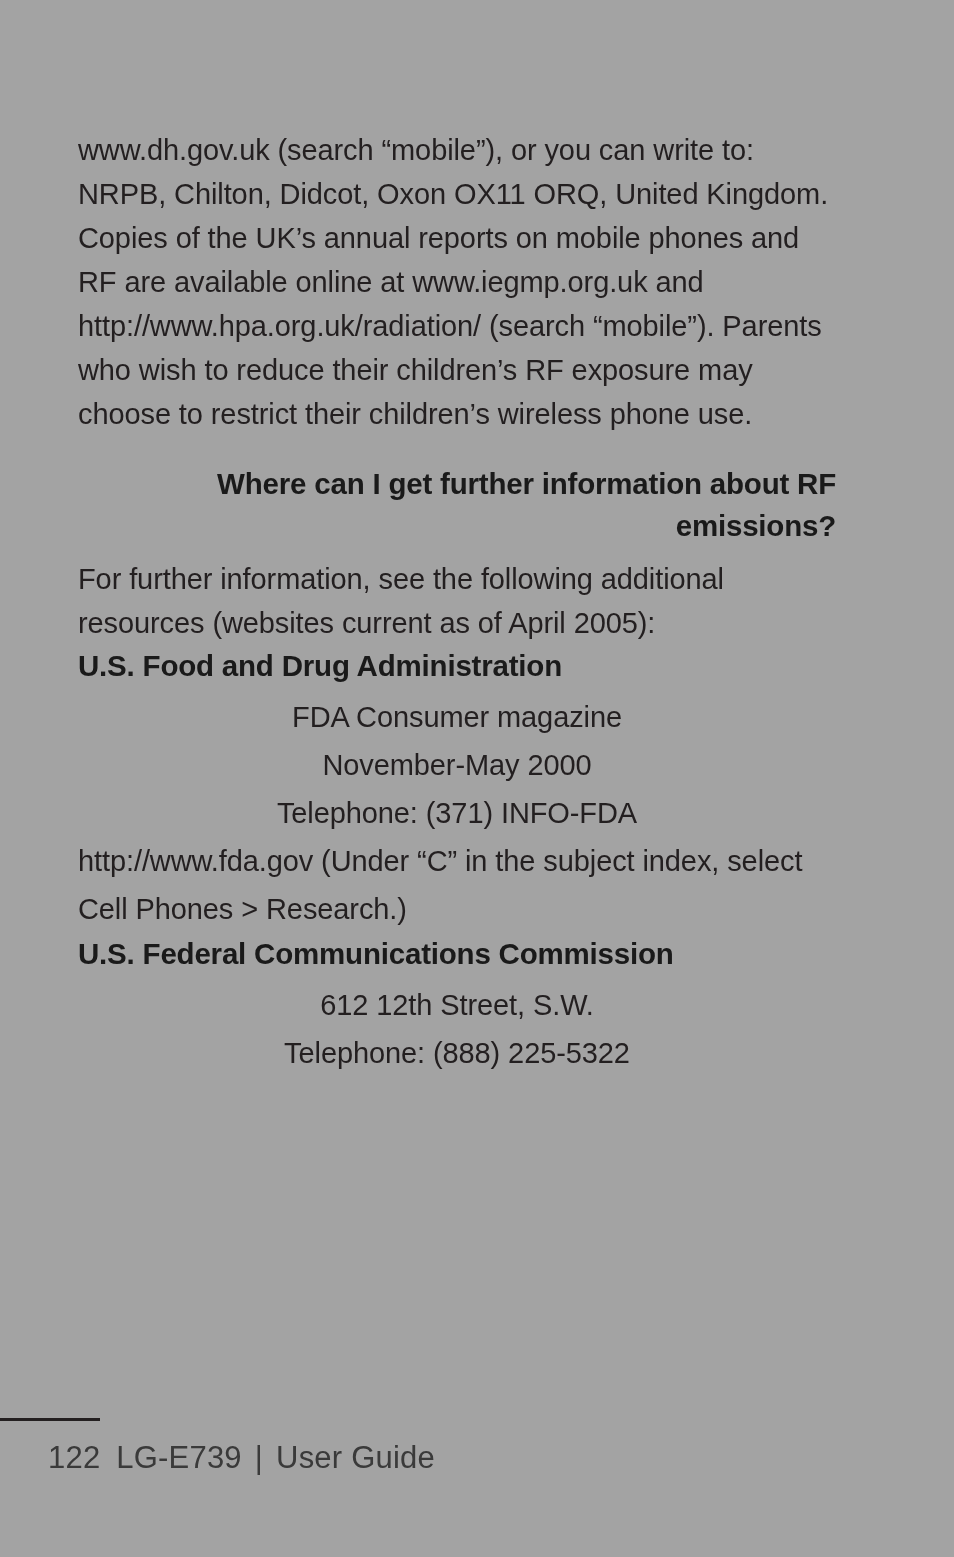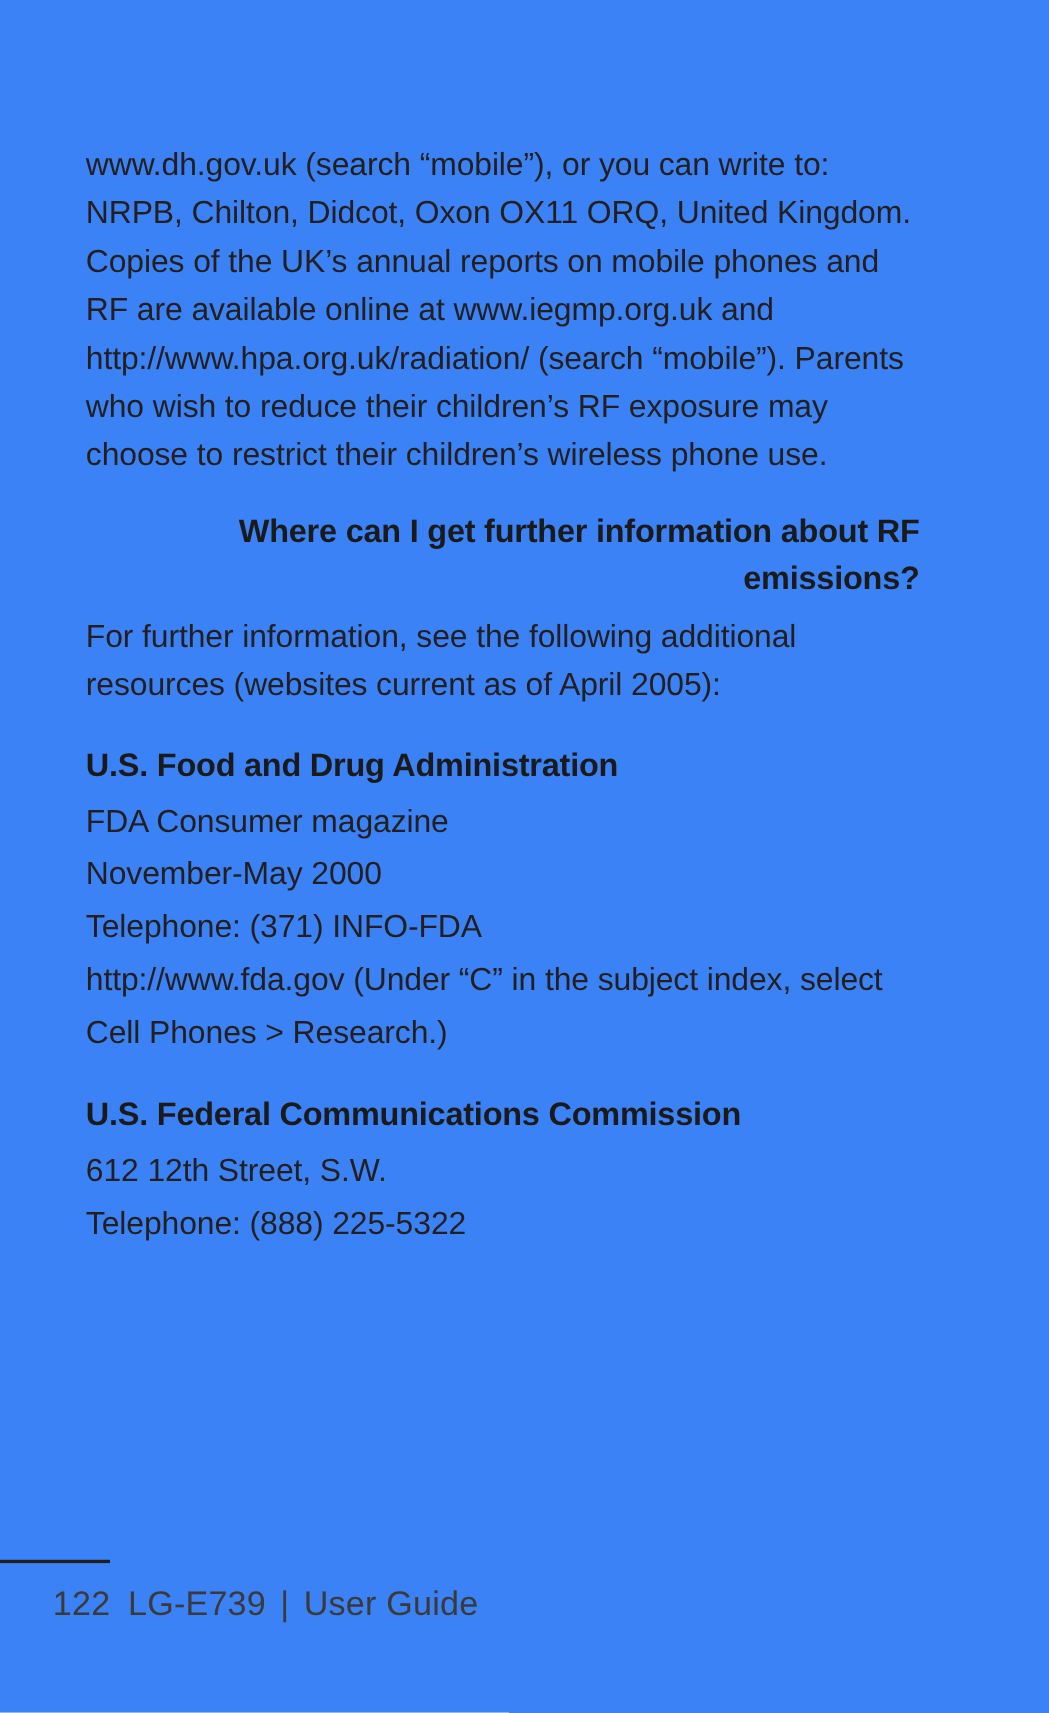--- a/index.html
+++ b/index.html
@@ -8,21 +8,21 @@
     background: #ffffff;
   }
   body {
     font-family: "Liberation Sans", "DejaVu Sans", sans-serif;
     color: #231f20;
   }
   .page {
     position: relative;
     width: 954px;
     height: 1557px;
-    background: #3b82f6;
+    background: #a3a3a3;
     overflow: hidden;
     box-sizing: border-box;
   }
 
   .content {
     position: absolute;
     left: 78px;
     top: 128px;
     width: 758px;
   }
@@ -41,29 +41,30 @@
     line-height: 42px;
     font-weight: 700;
     color: #1a1a1a;
     margin: 0;
     letter-spacing: -0.2px;
   }
 
   
   .gap-before-heading { margin-top: 27px; text-align: right; }
   .gap-after-heading  { margin-top: 10px; }
-  .gap-section        { margin-top: 30px; }
+  .gap-section        { }
 
   .addr-line {
     font-size: 29px;
     line-height: 48px;
     color: #231f20;
     margin: 0;
     font-weight: 400;
     letter-spacing: -0.1px;
+    text-align: center;
   }
 
   .addr-block { margin-top: 6px; }
 
   
   .footer {
     position: absolute;
     left: 0;
     top: 1418px;
     width: 934px;

